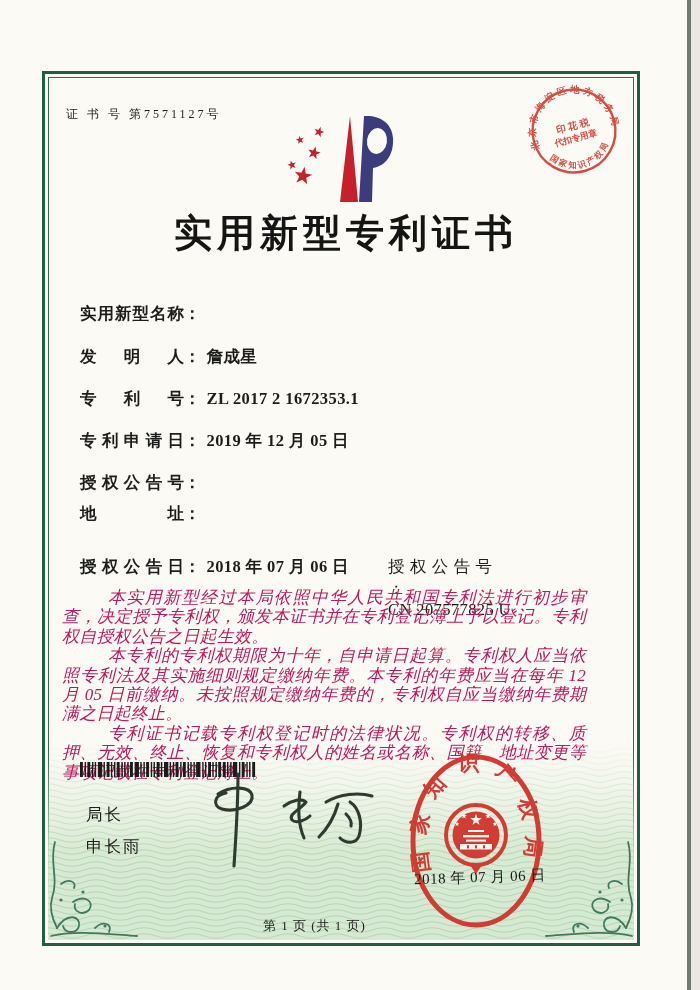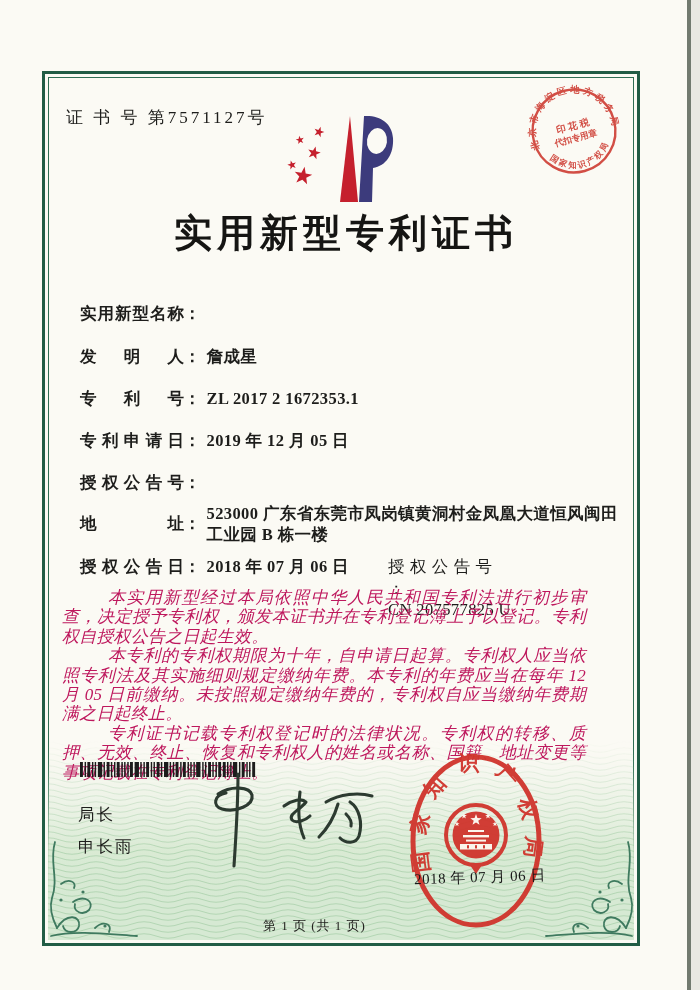--- a/index.html
+++ b/index.html
@@ -17,35 +17,35 @@
   .frame-outer{position:absolute;left:42px;top:71px;width:592px;height:869px;border:3px solid #215c45;}
   .frame-inner{position:absolute;inset:3px;border:1px solid #2f6e54;}
   
   .guilloche{
     position:absolute;left:48px;top:740px;width:586px;height:200px;
     background:linear-gradient(180deg, rgba(216,234,213,0) 0%, rgba(214,232,210,.45) 22%, rgba(213,232,208,.9) 55%, #d6e9d3 80%);
     -webkit-mask-image:linear-gradient(180deg, transparent 0%, rgba(0,0,0,.5) 20%, #000 55%);
     mask-image:linear-gradient(180deg, transparent 0%, rgba(0,0,0,.5) 20%, #000 55%);
   }
   .guilloche svg{position:absolute;left:0;top:0;}
-  .cert-no{position:absolute;left:66px;top:106px;font-size:17px;letter-spacing:3px;}
+  .cert-no{position:absolute;left:66px;top:106px;font-size:12px;letter-spacing:3px;}
   .title{
     position:absolute;left:334px;top:208px;transform:translateX(-50%);
     font-size:38px;font-weight:700;letter-spacing:5px;white-space:nowrap;color:#151513;margin-left:12px;
   }
   .field-row{position:absolute;left:80px;display:flex;align-items:center;font-size:16.5px;font-weight:bold;}
   .f-label{display:inline-block;width:104px;text-align:justify;text-align-last:justify;flex:none;}
   .f-colon{flex:none;margin-right:6px;}
   .f-value{letter-spacing:.4px;}
   .f-value.addr{width:424px;line-height:21px;}
   .grant-no{position:absolute;left:388px;top:556px;display:flex;font-size:16.5px;flex-direction:column;}
   .paras{position:absolute;left:62px;top:588px;width:524px;font-size:17px;line-height:19.4px;
     font-style:italic;text-align:justify;color:#be185d;letter-spacing:.2px;}
   .paras p{margin:0;text-indent:2.7em;}
-  .signer{position:absolute;left:78px;font-size:16.5px;letter-spacing:2px;}
+  .signer{position:absolute;left:86px;font-size:16.5px;letter-spacing:2px;}
   .footer{position:absolute;left:263px;top:917px;font-size:13px;letter-spacing:1px;color:#22221f;}
   .stamp-date{position:absolute;left:410px;top:868px;width:140px;text-align:center;font-size:15px;
     color:#191919;letter-spacing:.5px;transform:rotate(-2deg);white-space:nowrap;}
   .seal-tax{position:absolute;left:528px;top:85px;transform:rotate(-15deg);opacity:.93;}
   .seal-cnipa{position:absolute;left:406px;top:751px;opacity:.95;}
   .sig-svg{position:absolute;left:188px;top:762px;}
   .barcode{position:absolute;left:80px;top:762px;}
   .flourish{position:absolute;}
 </style>
 </head>
@@ -185,21 +185,20 @@
     <span class="f-colon">：</span>
   <span class="f-value">2019 年 12 月 05 日</span>
 </div>
 <div class="field-row" style="top:472px">
   <span class="f-label">授权公告号</span>
     <span class="f-colon">：</span>
 </div>
 <div class="field-row" style="top:503px">
   <span class="f-label">地址</span>
     <span class="f-colon">：</span>
-  <span class="f-value addr">523000 广东省东莞市凤岗镇黄洞村金凤凰大道恒风闽田工业园 B 栋一楼</span>
 </div>
 <div class="field-row" style="top:556px">
   <span class="f-label">授权公告日</span>
     <span class="f-colon">：</span>
   <span class="f-value">2018 年 07 月 06 日</span>
 </div>
 <div class="grant-no">
   <span class="f-label">授权公告号</span>
     <span class="f-colon">：</span>
   <span class="f-value">CN 207577825 U</span>

